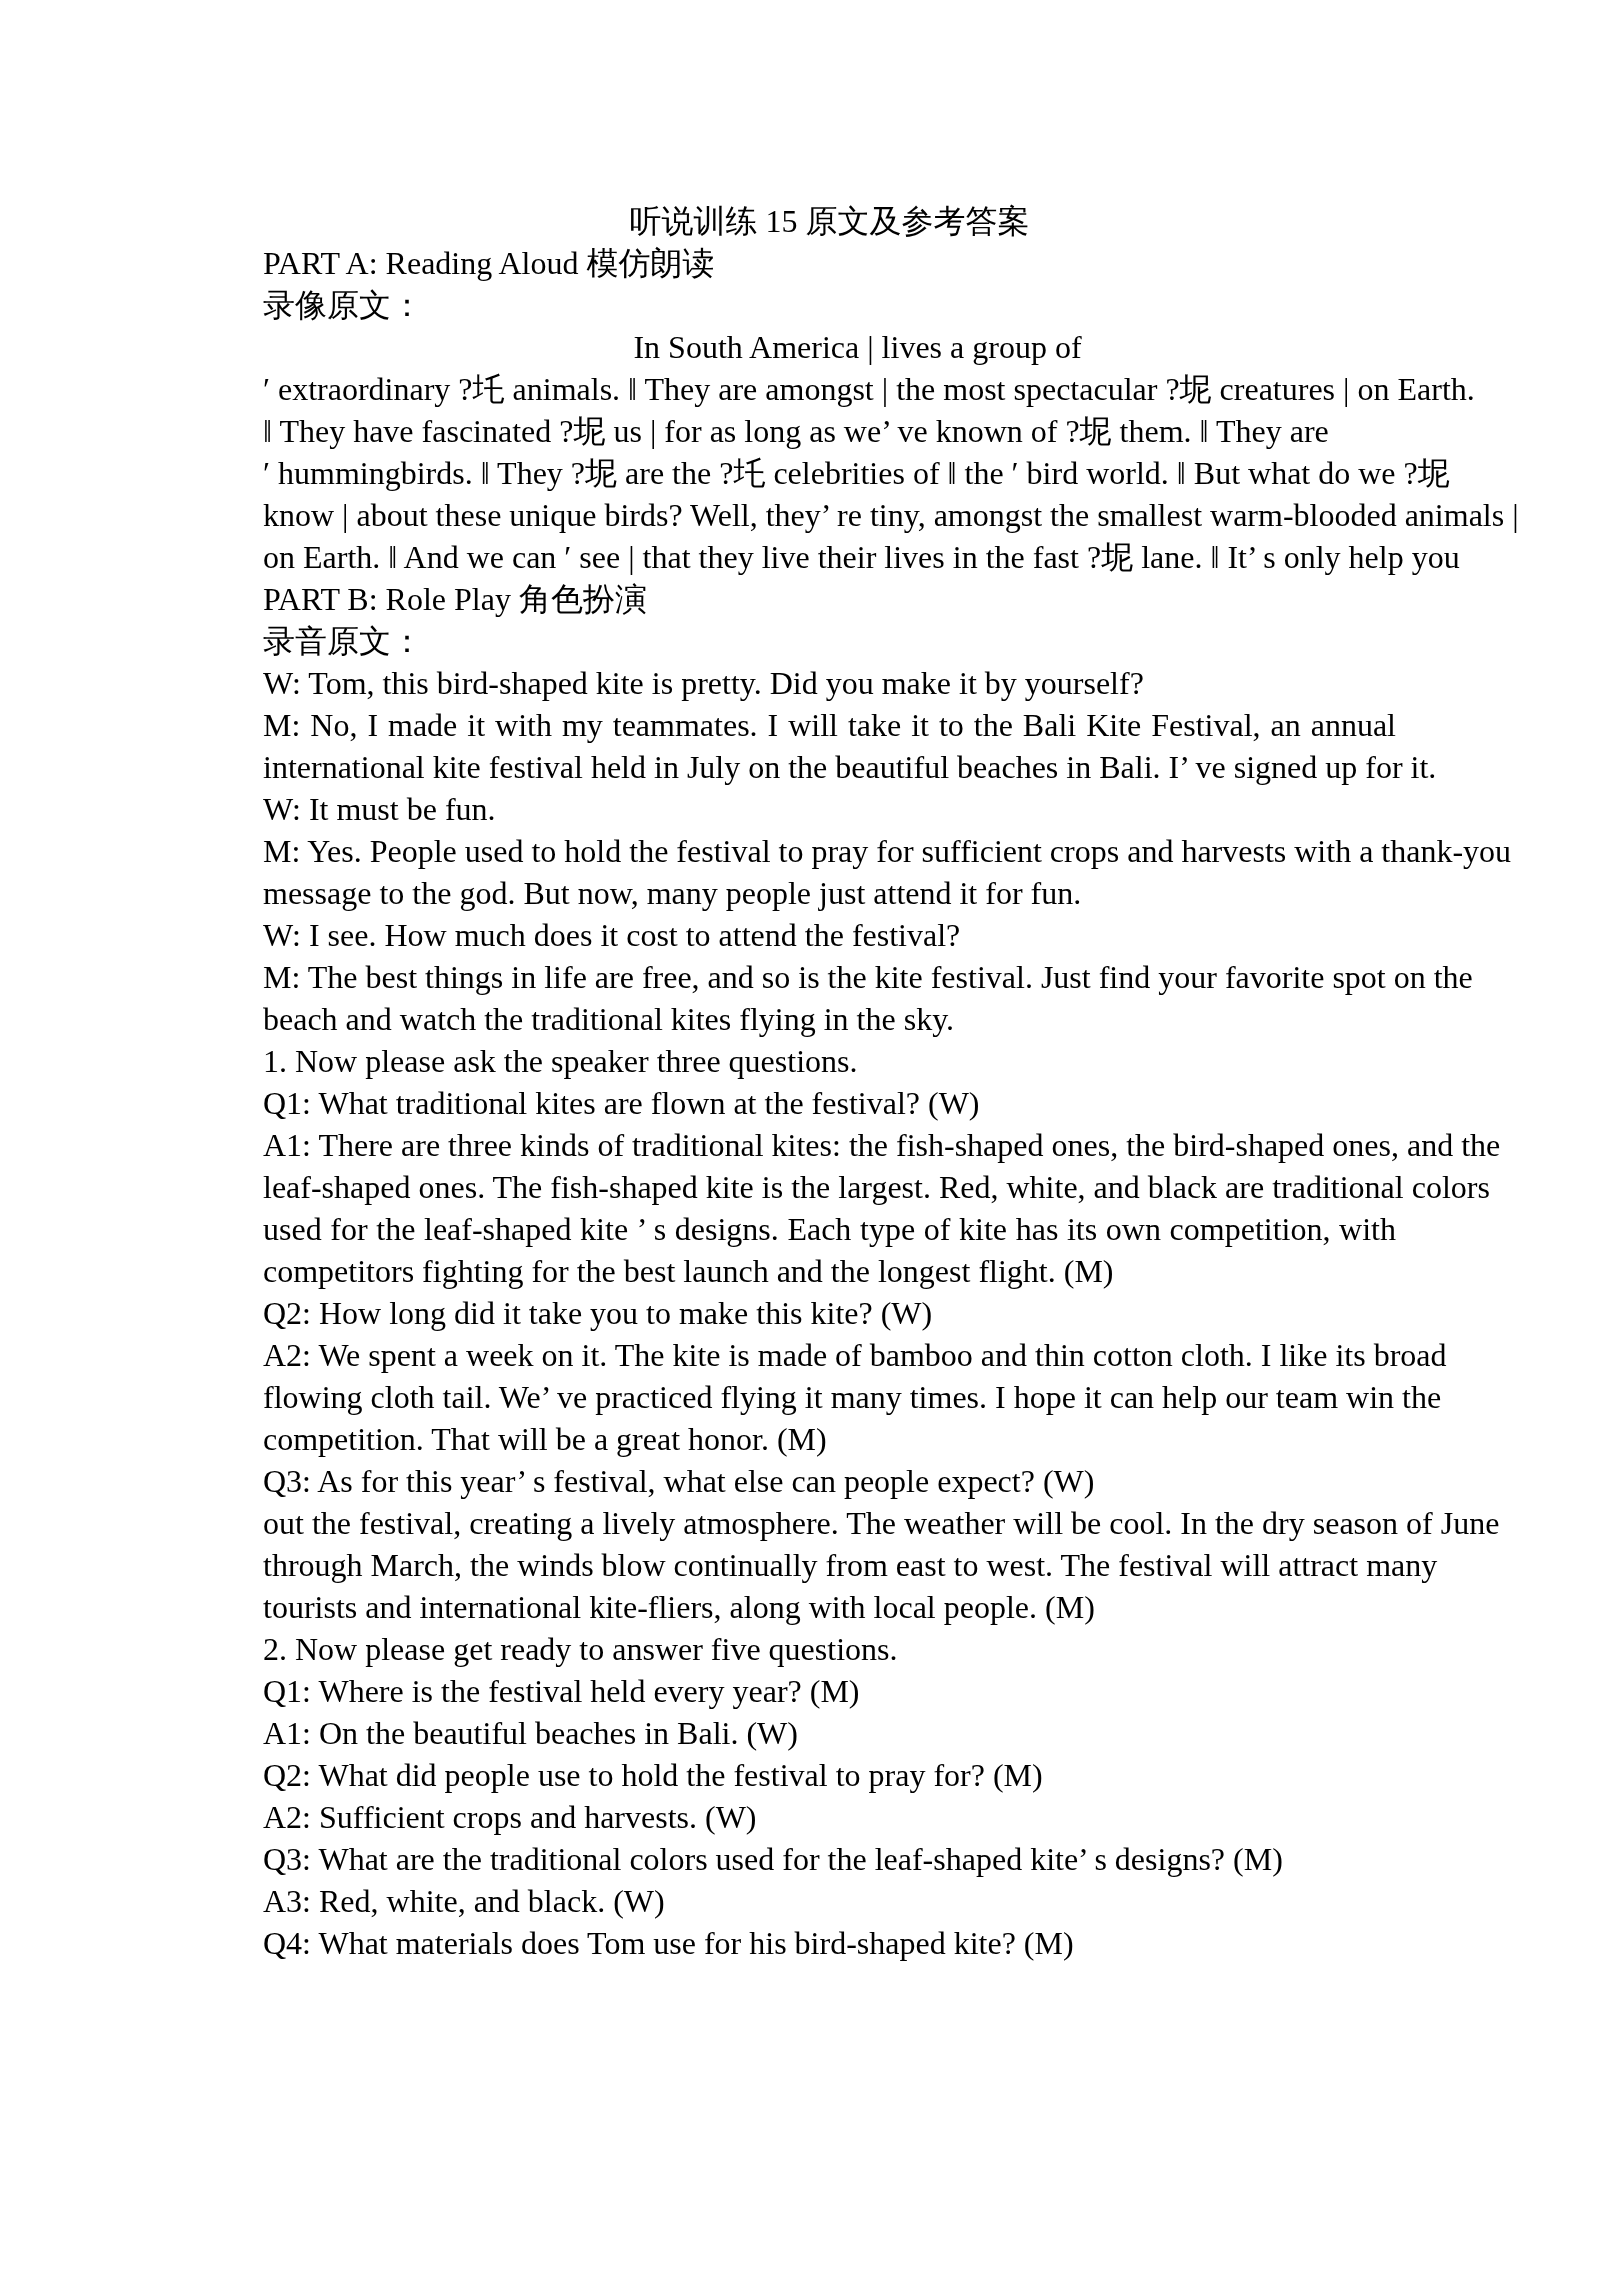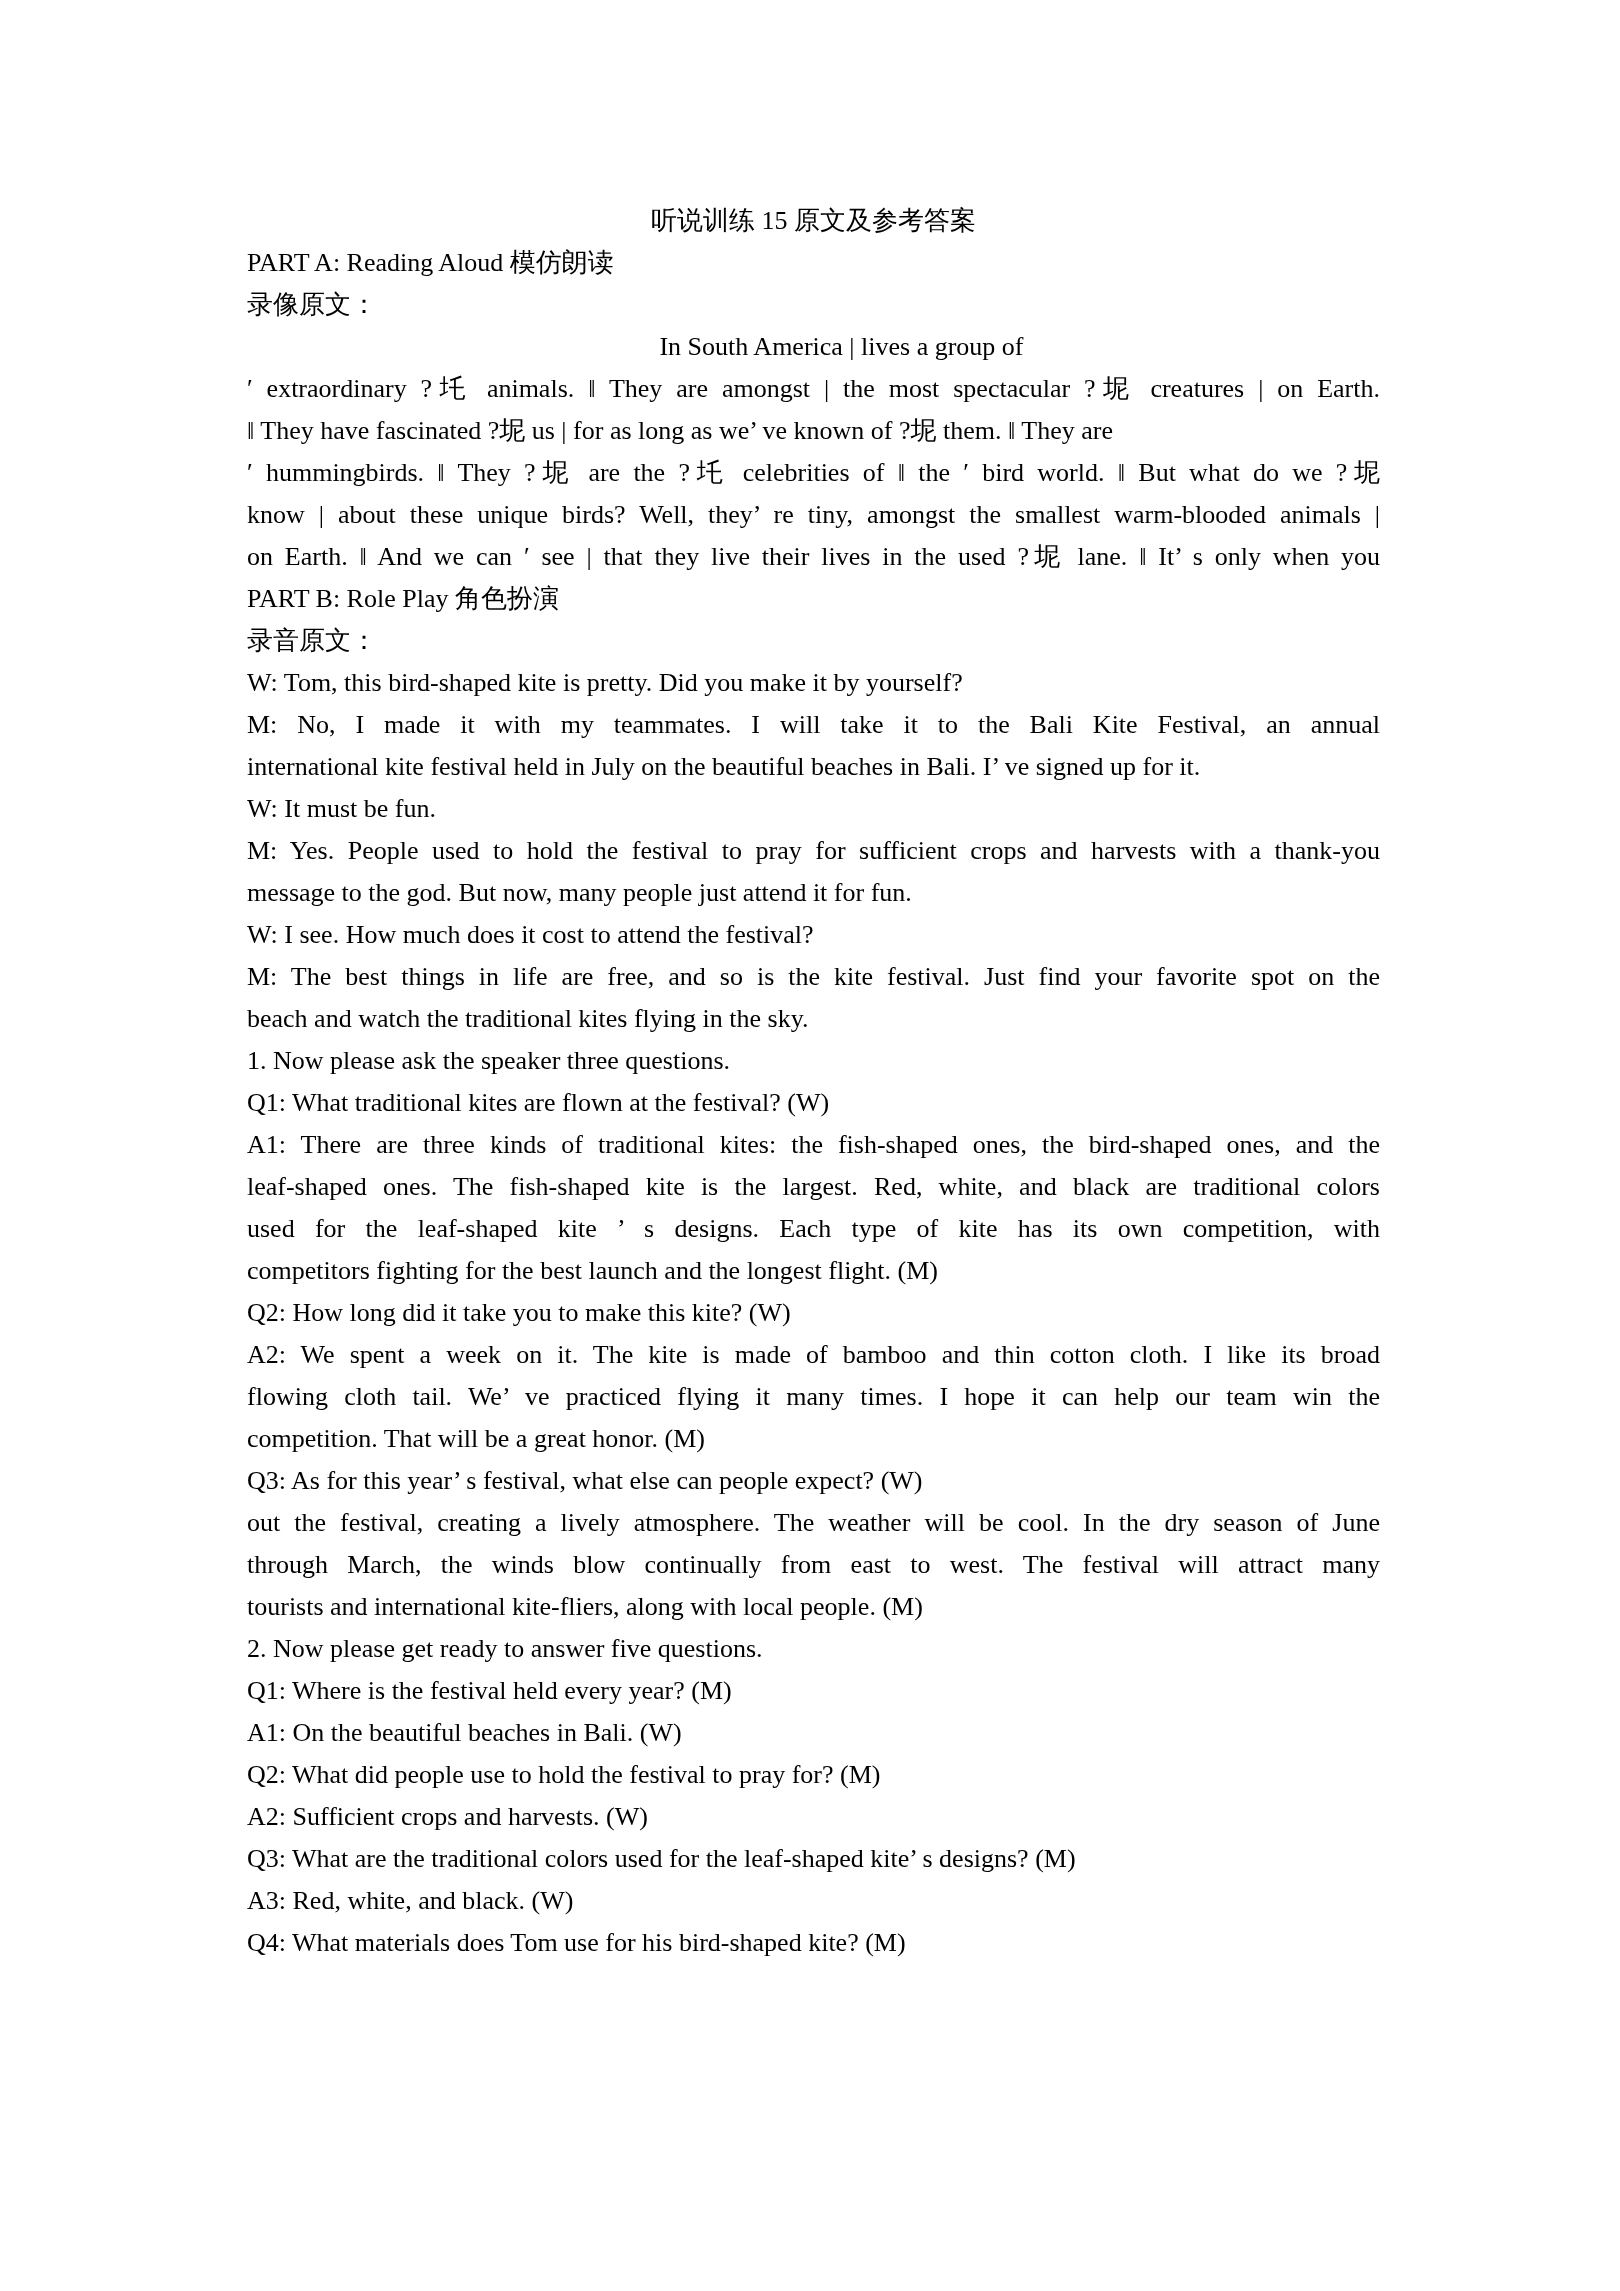--- a/index.html
+++ b/index.html
@@ -9,25 +9,25 @@
   }
   .page {
     position: relative;
     width: 1621px;
     height: 2292px;
     background: #ffffff;
     overflow: hidden;
   }
   .doc {
     position: absolute;
-    left: 247px;
+    left: 263px;
     top: 200px;
     width: 1133px;
     font-family: "Liberation Serif", "DejaVu Serif", serif;
-    font-size: 26px;
+    font-size: 32px;
     line-height: 42px;
     color: #000000;
   }
   .line {
     white-space: nowrap;
     text-align: left;
   }
   .line.center {
     text-align: center;
   }
@@ -46,21 +46,21 @@
 <div class="page">
   <div class="doc">
       <div class="line center">听说训练 15 原文及参考答案</div>
       <div class="line">PART A: Reading Aloud 模仿朗读</div>
       <div class="line">录像原文：</div>
       <div class="line indent">In South America | lives a group of</div>
       <div class="line j">′ extraordinary ?圫 animals. ‖ They are amongst | the most spectacular ?坭 creatures | on Earth.</div>
       <div class="line">‖ They have fascinated ?坭 us | for as long as we’ ve known of ?坭 them. ‖ They are</div>
       <div class="line j">′ hummingbirds. ‖ They ?坭 are the ?圫 celebrities of ‖ the ′ bird world. ‖ But what do we ?坭</div>
       <div class="line j">know | about these unique birds? Well, they’ re tiny, amongst the smallest warm-blooded animals |</div>
-      <div class="line j">on Earth. ‖ And we can ′ see | that they live their lives in the used ?坭 lane. ‖ It’ s only when you</div>
+      <div class="line j">on Earth. ‖ And we can ′ see | that they live their lives in the fast ?坭 lane. ‖ It’ s only help you</div>
       <div class="line">PART B: Role Play 角色扮演</div>
       <div class="line">录音原文：</div>
       <div class="line">W: Tom, this bird-shaped kite is pretty. Did you make it by yourself?</div>
       <div class="line j">M: No, I made it with my teammates. I will take it to the Bali Kite Festival, an annual</div>
       <div class="line">international kite festival held in July on the beautiful beaches in Bali. I’ ve signed up for it.</div>
       <div class="line">W: It must be fun.</div>
       <div class="line j">M: Yes. People used to hold the festival to pray for sufficient crops and harvests with a thank-you</div>
       <div class="line">message to the god. But now, many people just attend it for fun.</div>
       <div class="line">W: I see. How much does it cost to attend the festival?</div>
       <div class="line j">M: The best things in life are free, and so is the kite festival. Just find your favorite spot on the</div>

